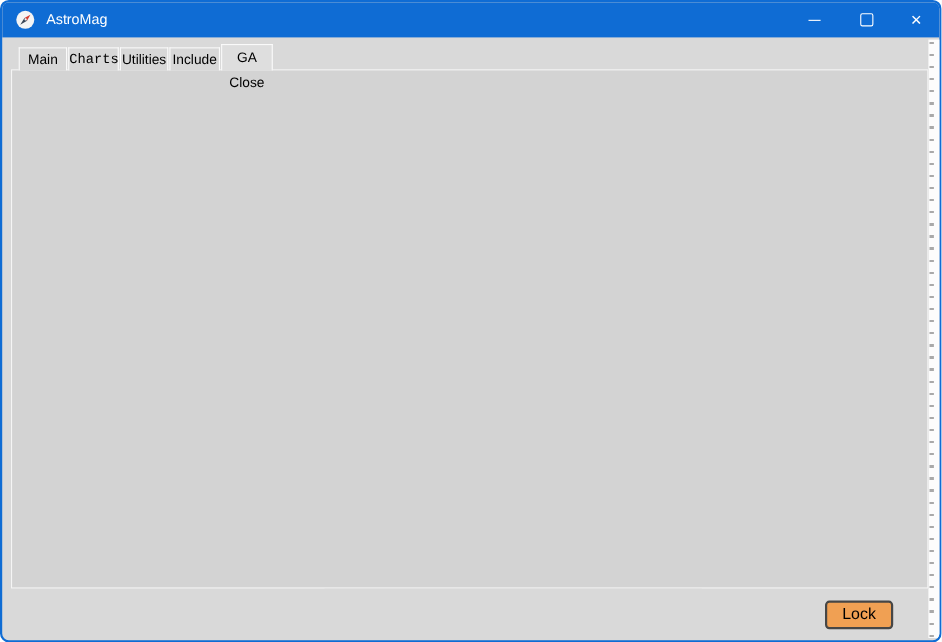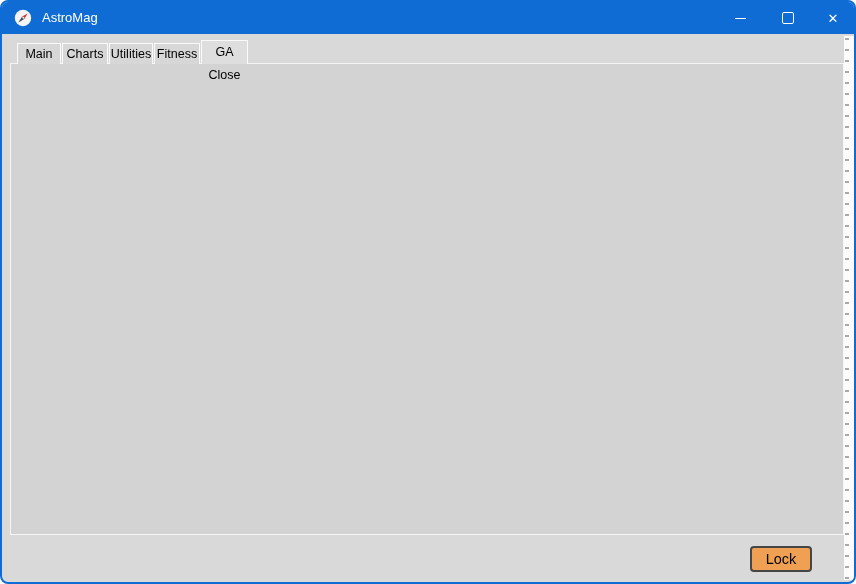--- a/index.html
+++ b/index.html
@@ -87,23 +87,23 @@
       <path d="M4.4 13.6 L10.6 9.8 L8.2 7.4 Z" fill="#3a4656"></path>
       <circle cx="9.3" cy="8.7" r="1" fill="#f4f4f4"></circle>
     </svg>
     <span class="title-text">AstroMag</span>
     <div class="winbtn min"></div>
     <div class="winbtn max"></div>
     <div class="winbtn close"></div>
   </div>
 
   <div class="tab" style="left:15px; width:44px;">Main</div>
-  <div class="tab" style="left:60px; width:46px;">Charts</div>
+  <div class="tab" style="left:60px; width:46px;font-family:Liberation Mono, monospace;">Charts</div>
   <div class="tab" style="left:107px; width:44px;">Utilities</div>
-  <div class="tab" style="left:152px; width:46px;">Fitness</div>
+  <div class="tab" style="left:152px; width:46px;">Include</div>
   <div class="tab active" style="left:199px; width:47px;">GA Close</div>
 
   <div class="tabpage"></div>
 
   <span class="lbl" style="left:32px; top:73px;">Ref Date/Time</span>
   <input class="ref-input" value=": ." style="">
   <button class="btn purple">Get Base Values</button>
   <span class="cb checked" style="left:602px; top:72px;"></span>
   <span class="lbl" style="left:622px; top:74px; font-size:12.5px;">Include Base Param Set in Initial Pop</span>
 

